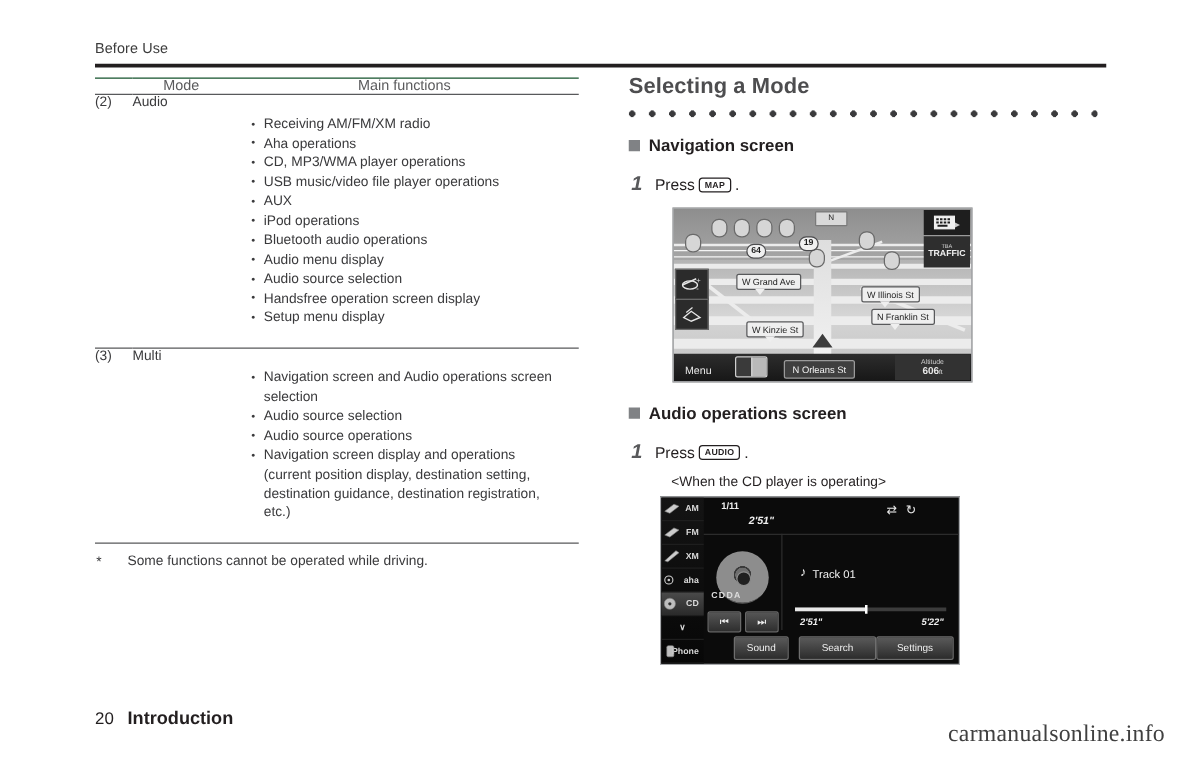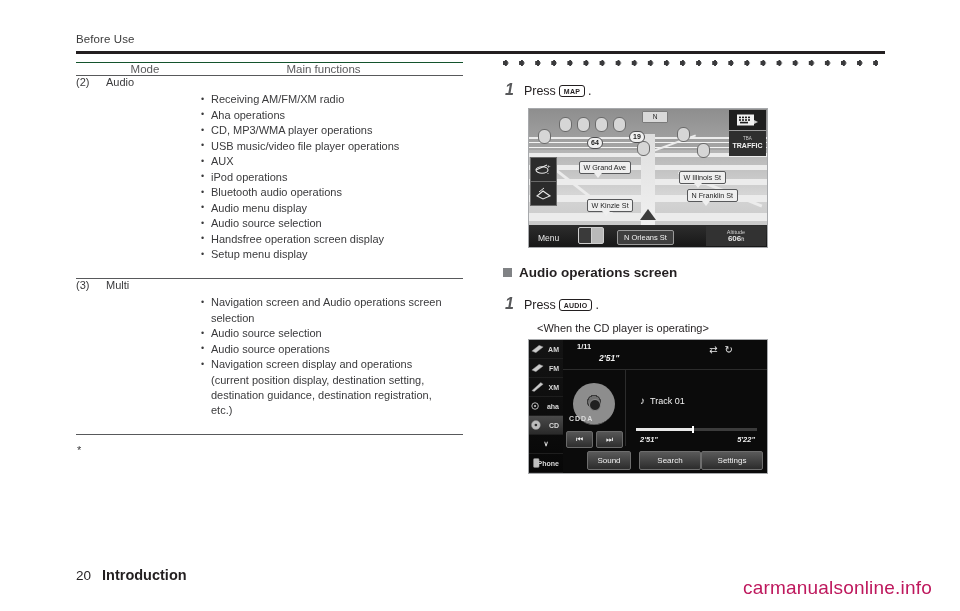--- a/index.html
+++ b/index.html
@@ -74,21 +74,21 @@
   .hkey{
     display:inline-block;border:1.3px solid #231f20;border-radius:3px;
     font-size:7px;font-weight:bold;letter-spacing:.2px;
     padding:1.5px 4px 1.5px 4px;line-height:1;vertical-align:middle;
     color:#231f20;
   }
   .caption{font-size:11px;color:#231f20;margin:0 0 5px 34px;}
 
   
   .shot{position:relative;overflow:hidden;border:1px solid #a7a9ac;}
-  .nav-shot{width:238px;height:138px;margin-left:25px;background:#9b9b9b;}
+  .nav-shot{width:238px;height:138px;margin-left:35px;background:#9b9b9b;}
   .nav-sky{
     position:absolute;left:0;top:0;width:100%;height:36%;
     background:linear-gradient(#8e8e8e,#ababab);
   }
   .nav-ground{
     position:absolute;left:0;top:30%;width:100%;height:70%;
     background:linear-gradient(#b4b4b4,#d5d5d5 45%,#c2c2c2);
   }
   .road{position:absolute;background:#ececec;}
   .roadline{position:absolute;background:#f4f4f4;height:1px;}
@@ -263,22 +263,22 @@
 
   
   .pg-foot{
     position:absolute;left:76px;bottom:28px;
     font-size:14px;color:#231f20;display:flex;align-items:baseline;gap:11px;
   }
   .pg-num{font-size:13.5px;}
   .pg-sec{font-size:14.5px;font-weight:bold;}
   .watermark{
     position:absolute;right:28px;bottom:12px;
-    font-size:19px;color:#be185d;letter-spacing:.2px;
-    font-family:Liberation Sans, sans-serif;
+    font-size:19px;color:#404040;letter-spacing:.2px;
+    font-family:Liberation Serif, serif;
   }
 </style>
 </head>
 <body>
 
 <div class="page">
 
   <div class="running-head">Before Use</div>
   <div class="head-rule"></div>
 
@@ -329,27 +329,33 @@
             <li class="cont">(current position display, destination setting, destination guidance, destination registration, etc.)</li>
           </ul>
         </td>
       </tr>
     </tbody>
       </table>
 
     <div class="rule-med" style="width:387px;"></div>
     <div class="foot-note">
       <span class="star">*</span>
+      <span>Some functions cannot be operated while driving.</span>
     </div>
   </div>
 
   <div class="col-right">
 
+    <h1 class="sec-title">Selecting a Mode</h1>
     <div class="dot-rule"></div>
 
+    <div class="sub-head">
+      <span class="sq"></span>
+      <span>Navigation screen</span>
+    </div>
 
     <div class="step">
       <span class="step-num">1</span>
       <span class="step-txt">
         <span>Press</span>
         <span class="hkey">MAP</span>
         <span>.</span>
       </span>
     </div>
 

